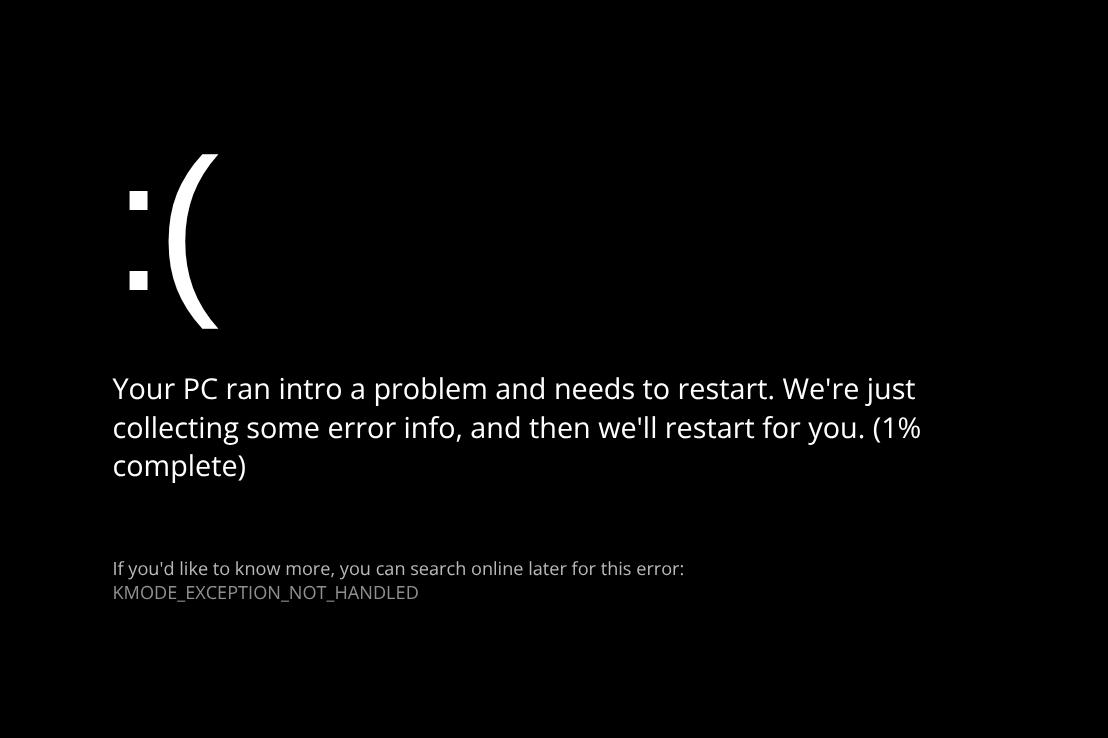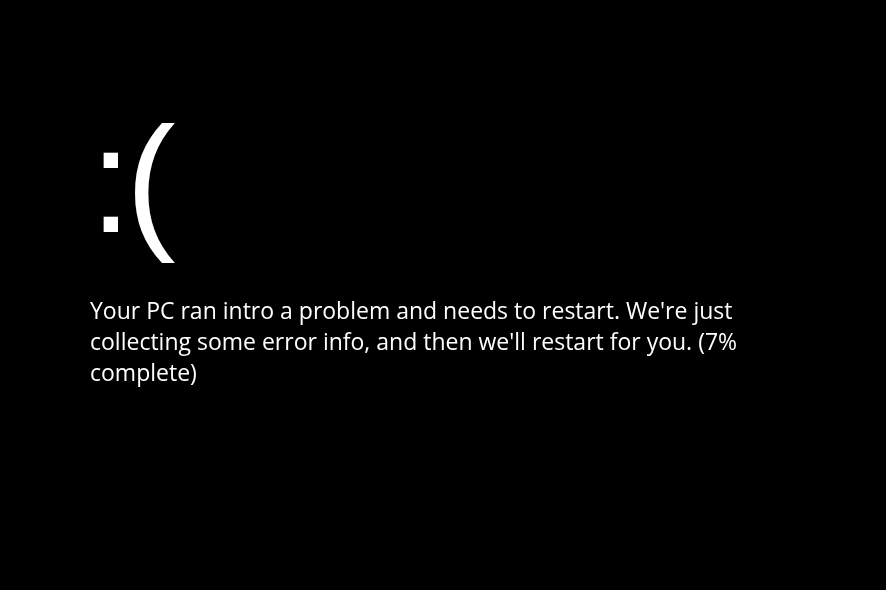--- a/index.html
+++ b/index.html
@@ -44,14 +44,17 @@
     }
     .error-code {
       color: #8f8f8f;
     }
   </style>
 </head>
 <body>
 
 <div class="container">
   <div class="sad-face">:(</div>
-  <div class="main-message">Your PC ran intro a problem and needs to restart. We're just collecting some error info, and then we'll restart for you. (7% complete)</div>
+  <div class="main-message">Your PC ran intro a problem and needs to restart. We're just collecting some error info, and then we'll restart for you. (1% complete)</div>
+  <div class="info-line">
+    <span>If you'd like to know more, you can search online later for this error: </span><span class="error-code">KMODE_EXCEPTION_NOT_HANDLED</span>
+  </div>
 </div>
 
 </body></html>

